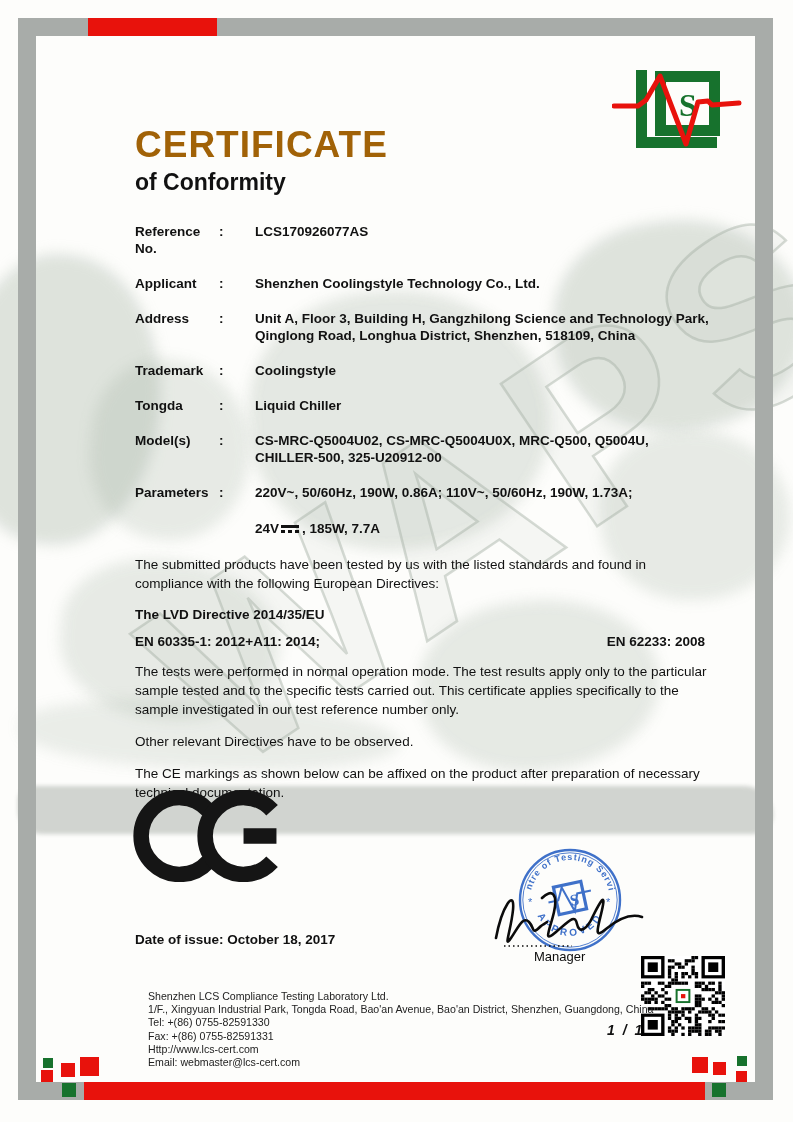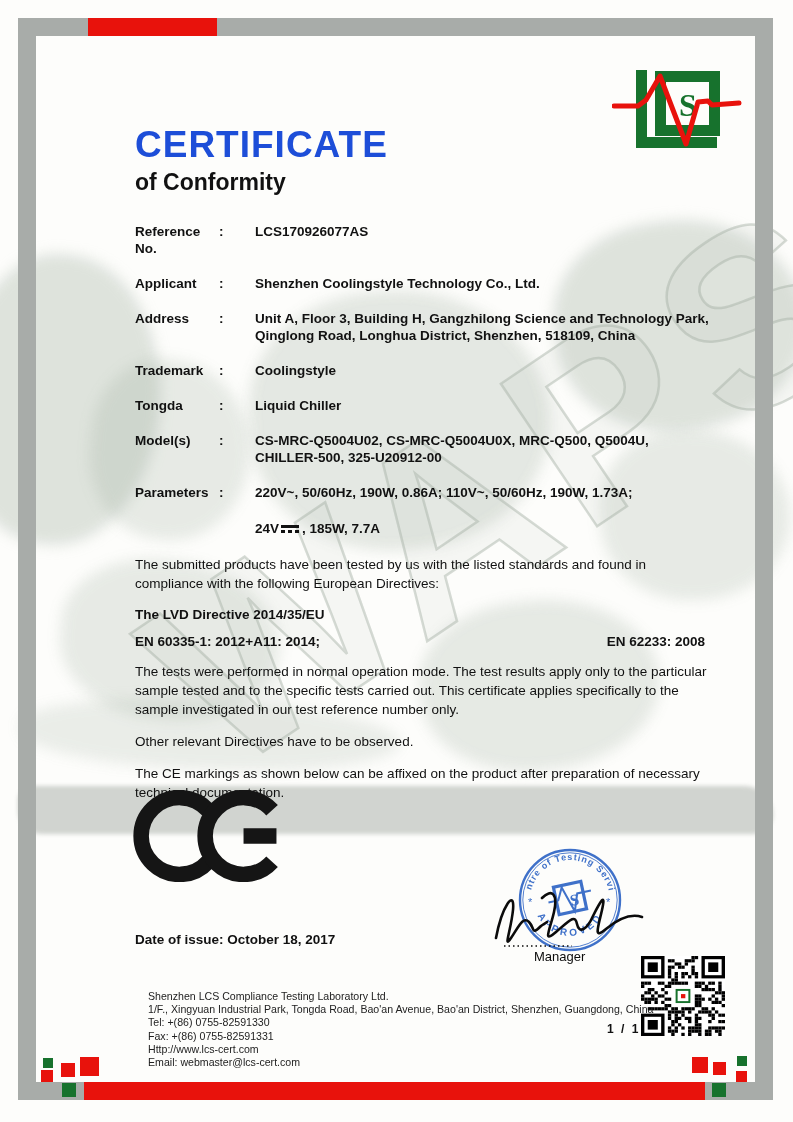--- a/index.html
+++ b/index.html
@@ -30,21 +30,21 @@
   .frame.left   { left:18px;  top:18px;    width:18px;  height:1082px; }
   .frame.right  { left:755px; top:18px;    width:18px;  height:1082px; }
   .frame.bottom { left:18px;  top:1082px;  width:755px; height:18px; }
   .accent { position:absolute; z-index:5; }
   .accent.top-red    { left:88px; top:18px;   width:129px; height:18px; background:var(--red); }
   .accent.bottom-red { left:84px; top:1082px; width:621px; height:18px; background:var(--red); }
   .sq { position:absolute; z-index:6; }
 
   
   .content { position:absolute; left:135px; top:124px; width:578px; z-index:3; }
-  h1.cert-title { font-size:37px; font-weight:bold; letter-spacing:1px; color:#1d4ed8; }
+  h1.cert-title { font-size:37px; font-weight:bold; letter-spacing:1px; color:#a16207; }
   h2.cert-sub   { font-size:23px; font-weight:bold; margin-top:3px; }
 
   .rows { margin-top:27px; }
   .row { display:flex; margin-bottom:18px; font-size:13.5px; font-weight:bold; line-height:17px; }
   .row .label { width:84px; flex:none; }
   .row .colon { width:36px; flex:none; text-align:left; }
   .row .value { width:458px; }
   .row .value .gap-line { margin-top:19px; }
 
   .dc-symbol { display:inline-block; position:relative; width:18px; height:11px; margin:0 3px 0 2px; vertical-align:-1px; }
@@ -55,21 +55,21 @@
   .para { font-size:13.5px; line-height:19px; margin-top:13px; }
   .directive-head { font-size:13.5px; font-weight:bold; margin-top:14px; }
   .standards { display:flex; justify-content:space-between; font-size:13.5px; font-weight:bold; margin-top:12px; width:570px; }
 
   
   .ce-wrap   { position:absolute; left:132px; top:790px; z-index:3; }
   .date-line { position:absolute; left:135px; top:932px; font-size:13.5px; font-weight:bold; z-index:3; }
   .lcs-logo  { position:absolute; left:612px; top:60px; z-index:3; }
   .stamp     { position:absolute; left:488px; top:838px; z-index:3; }
   .qr        { position:absolute; left:641px; top:956px; z-index:3; }
-  .pagenum   { position:absolute; left:607px; top:1022px; font-size:12px; font-weight:bold; letter-spacing:2px; z-index:3; }
+  .pagenum   { position:absolute; left:607px; top:1022px; font-size:14px; font-weight:bold; letter-spacing:2px; z-index:3;font-style:italic; }
 
   .footer { position:absolute; left:148px; top:990px; width:545px; font-size:10.6px; line-height:13.2px; z-index:3; color:#222; }
   .footer .cols { display:flex;flex-direction:column; }
   .footer .cols .c1 { width:200px; flex:none; }
 </style>
 </head>
 <body>
 
 <div class="page">
 

